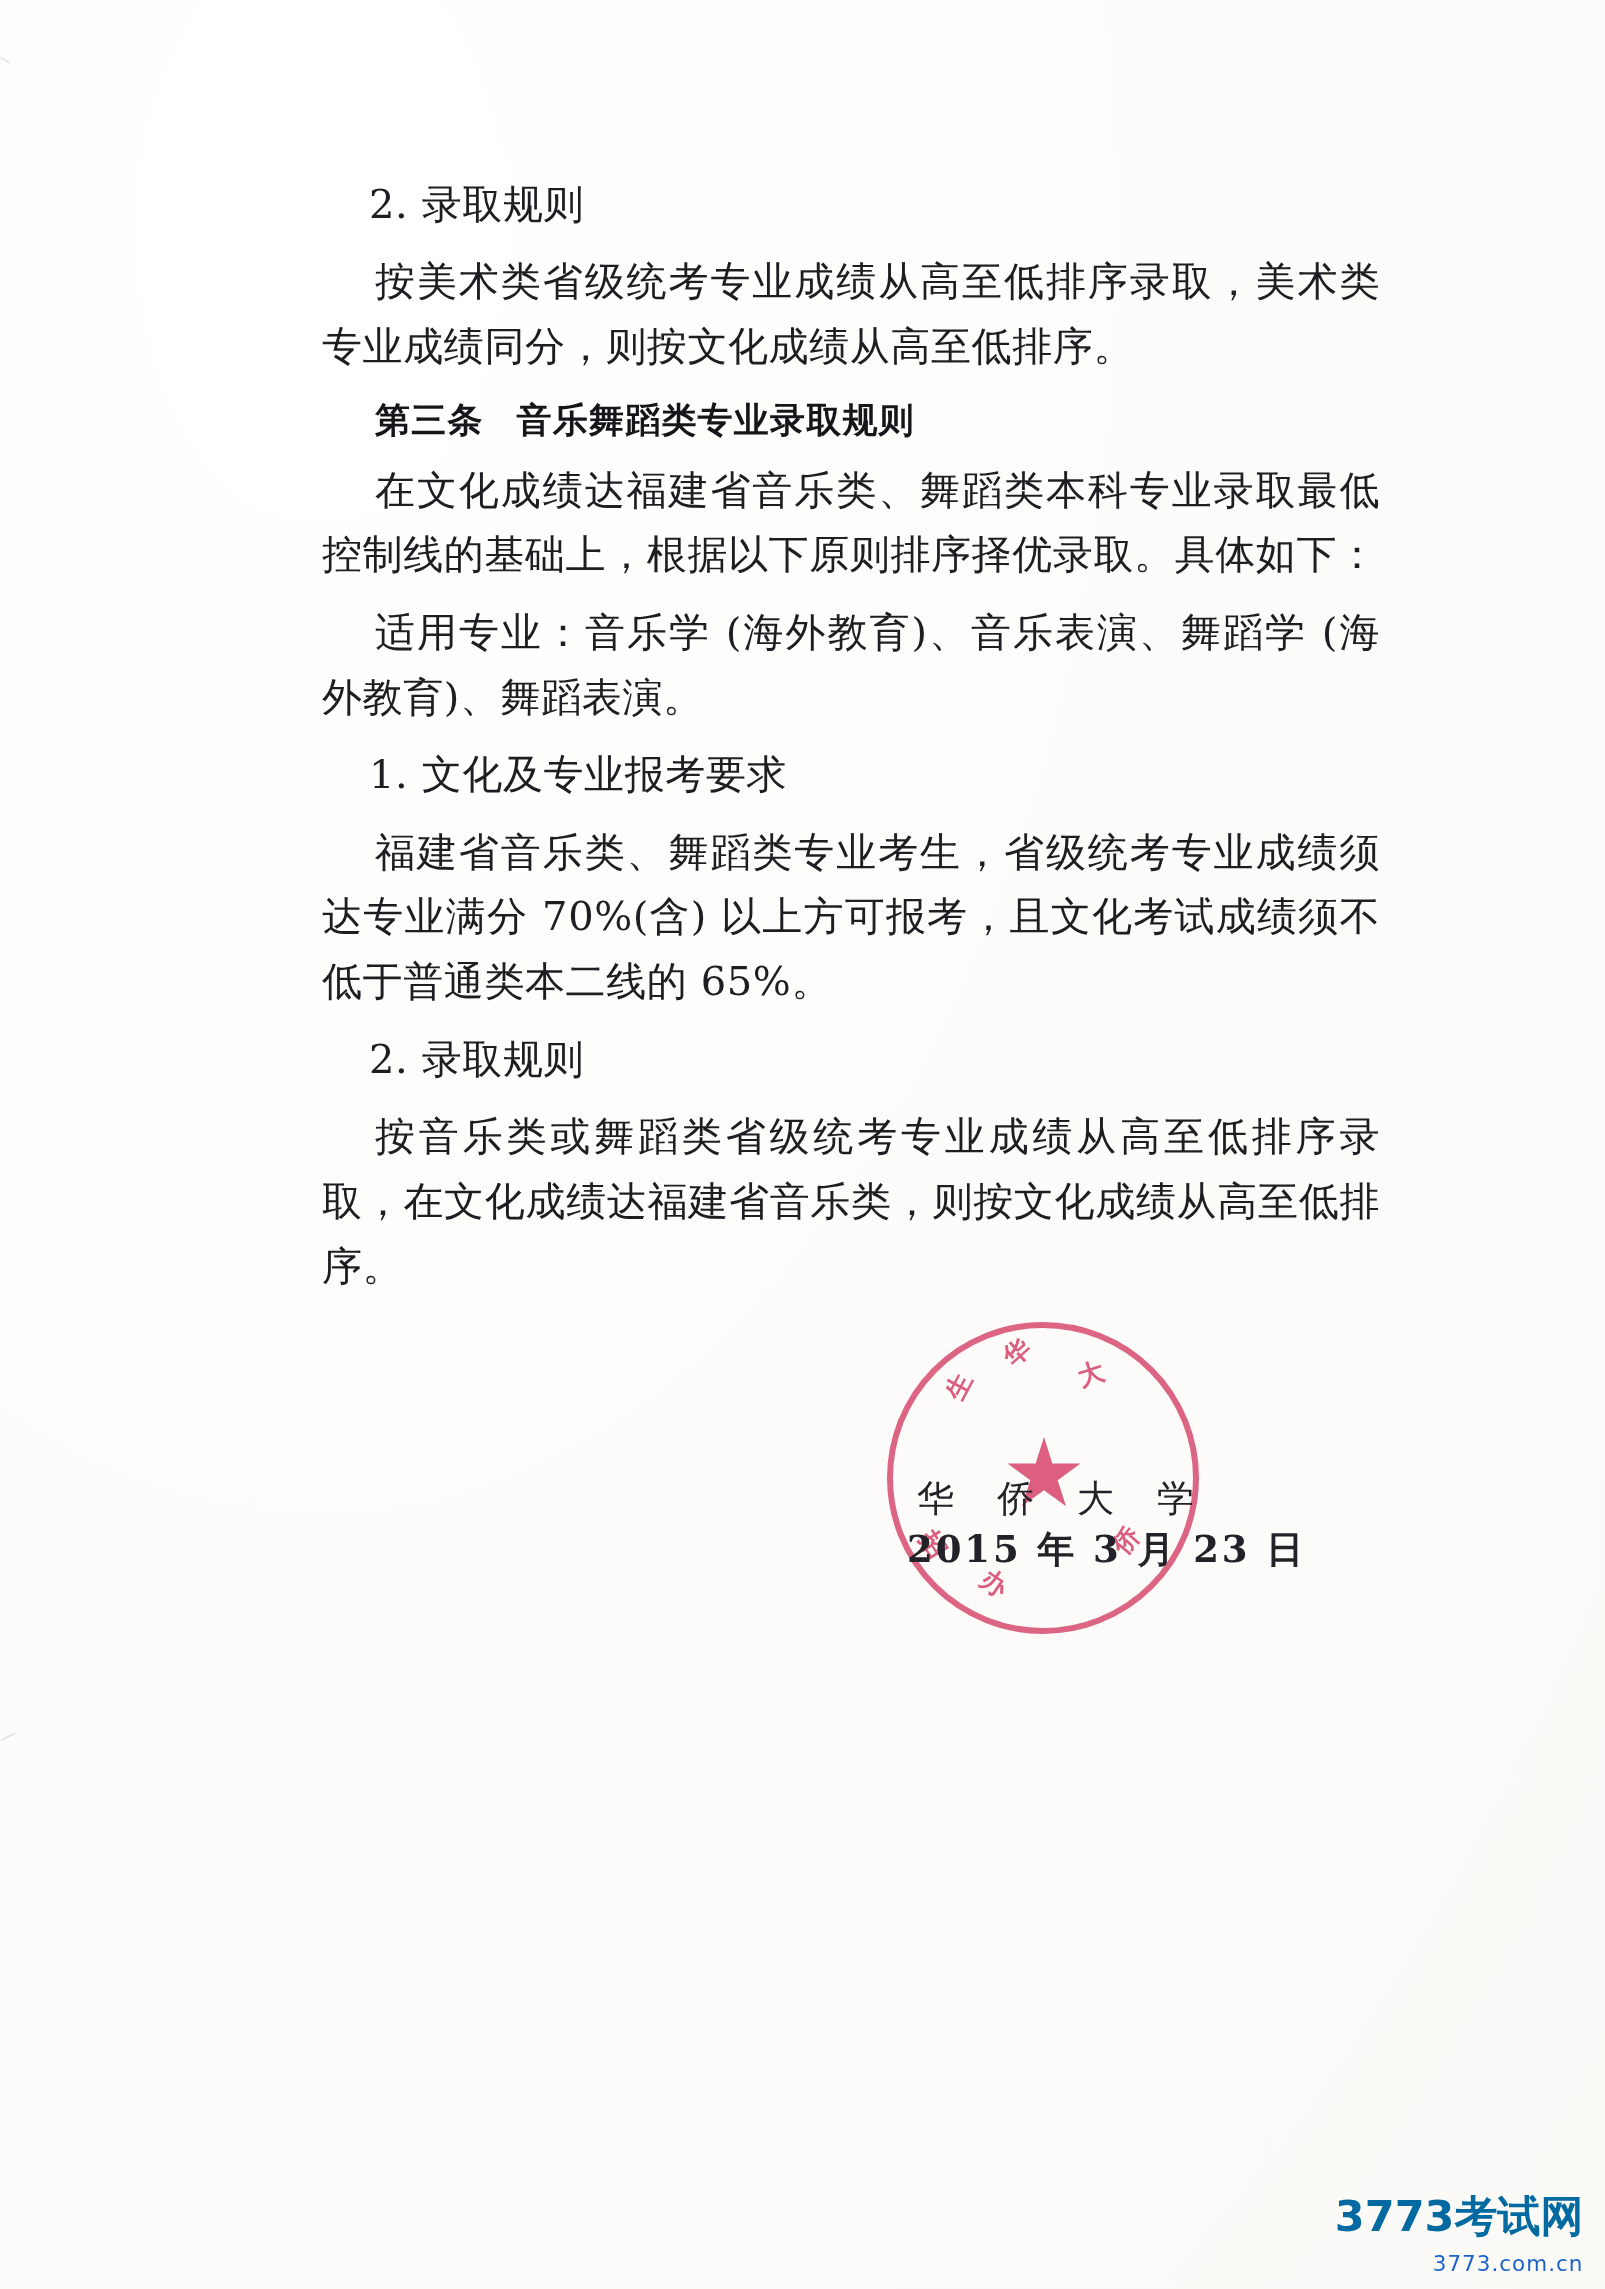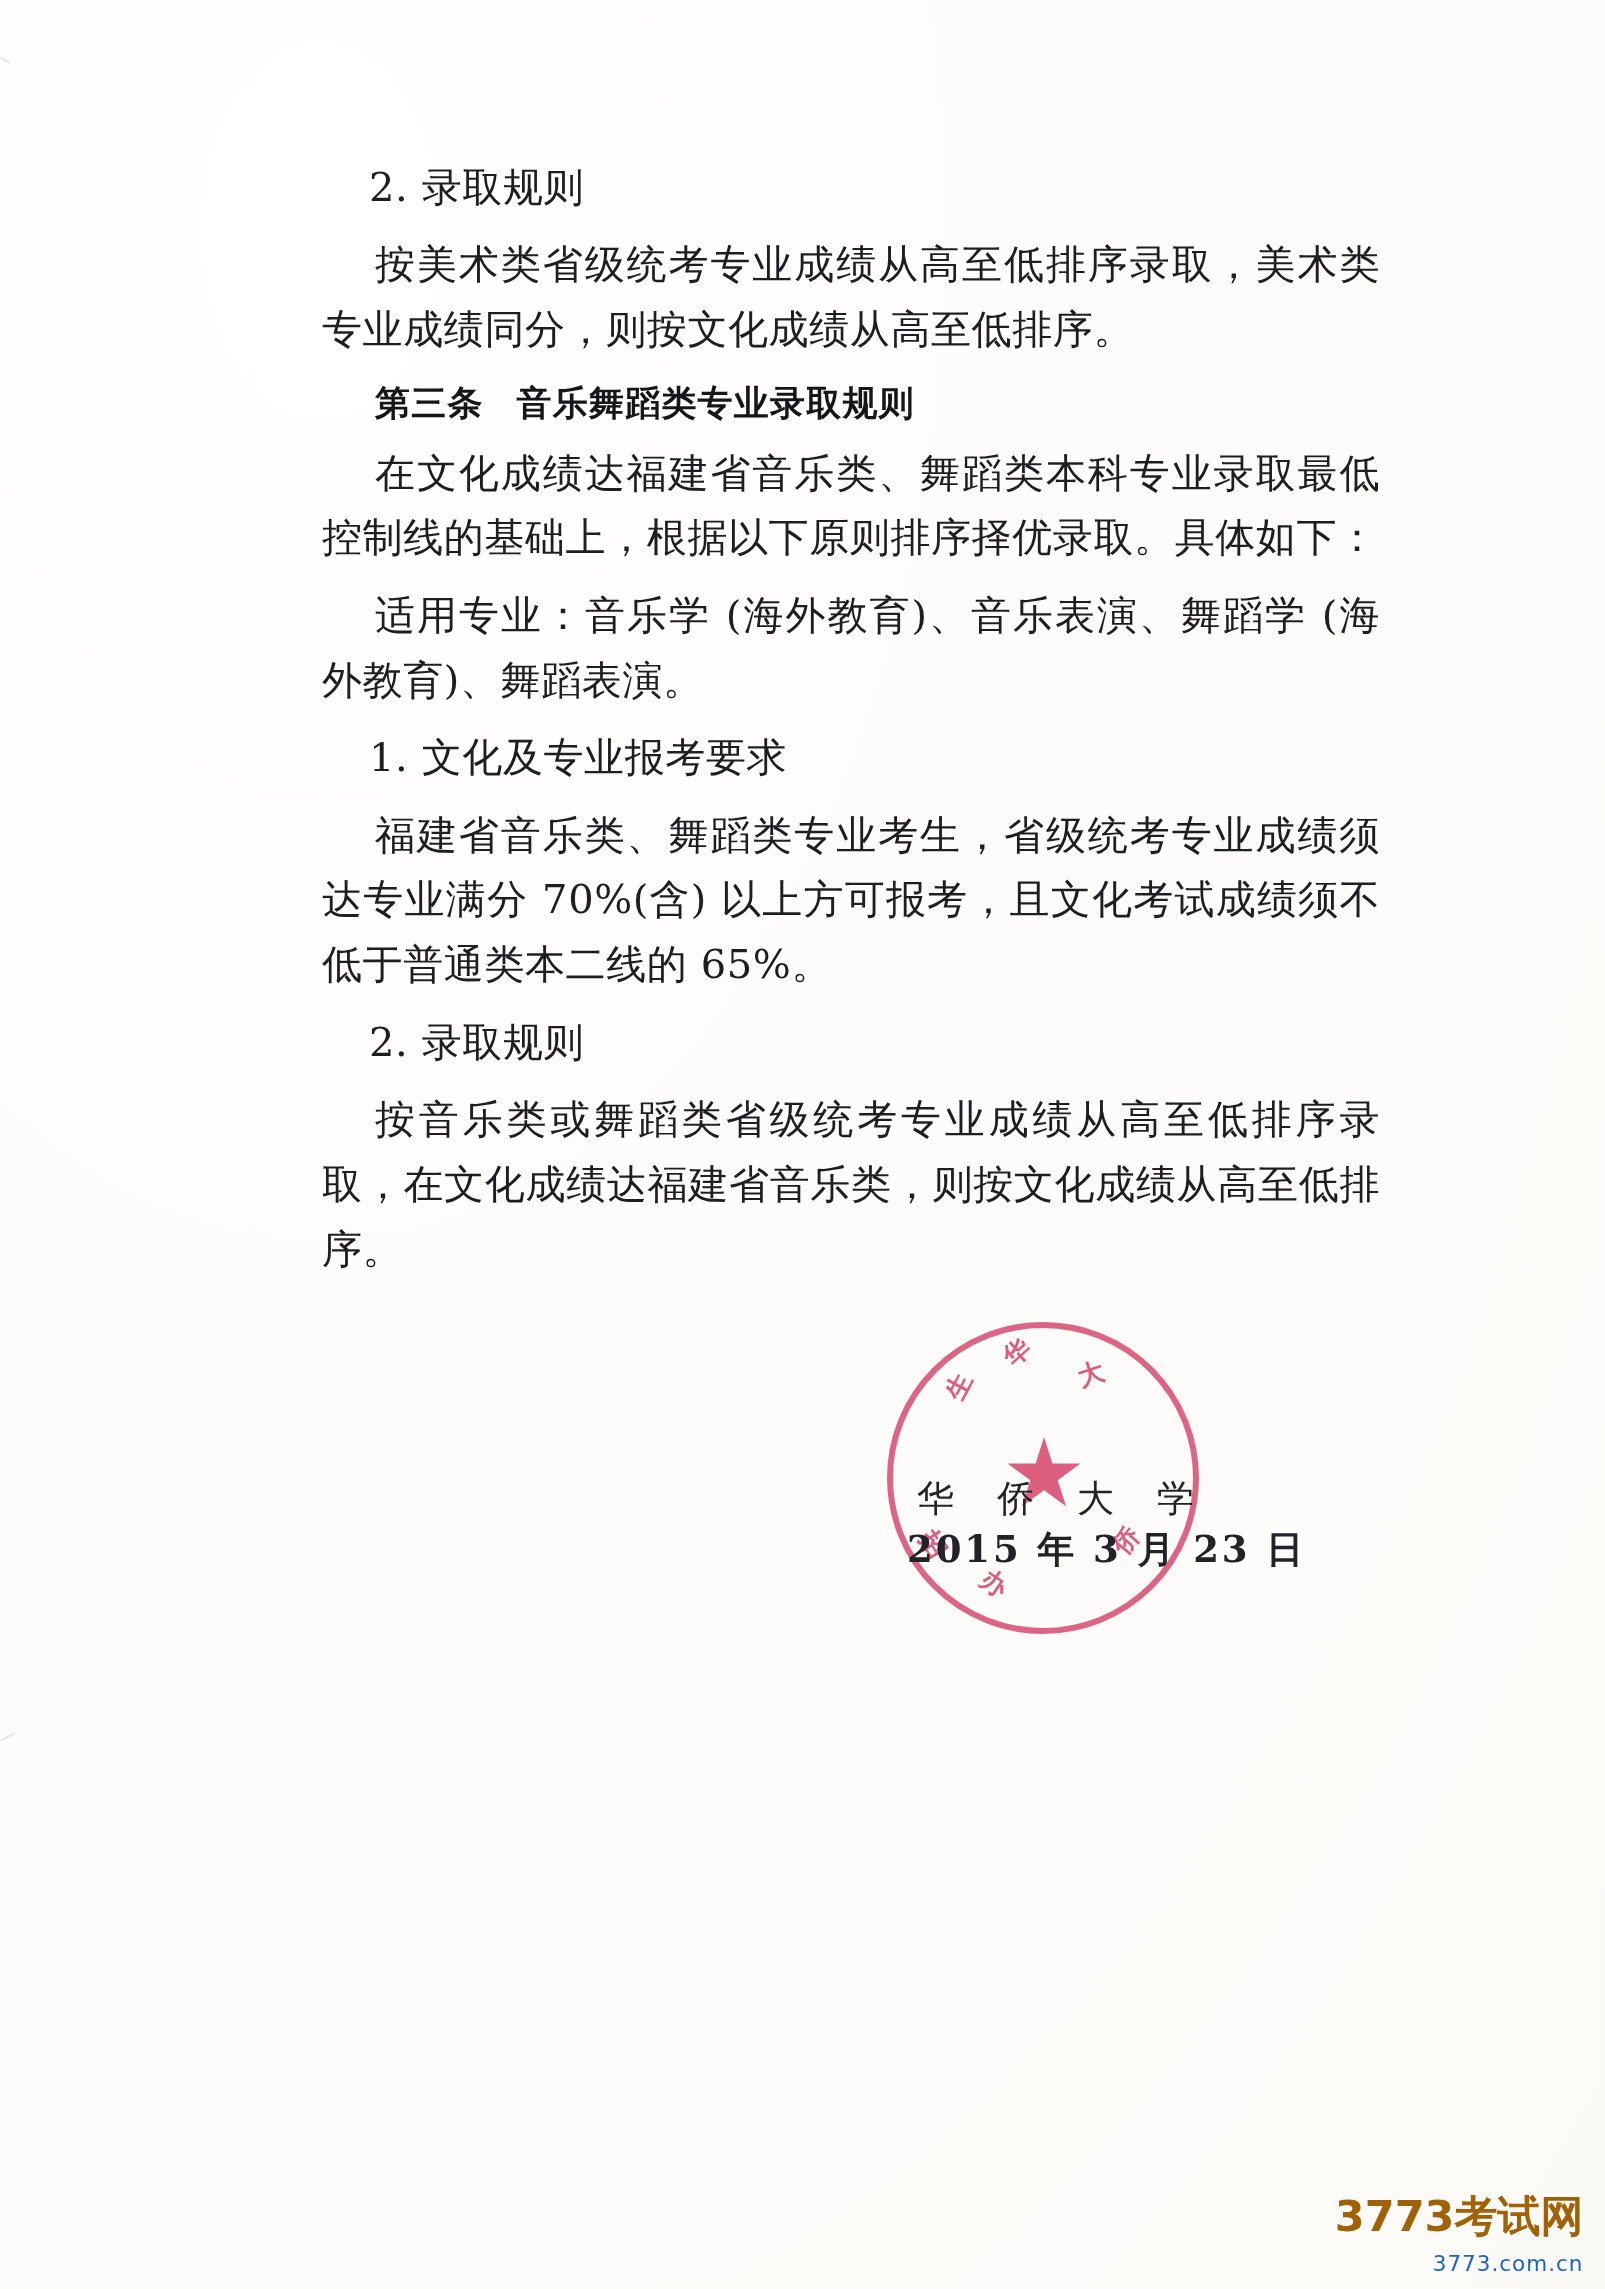--- a/index.html
+++ b/index.html
@@ -21,21 +21,21 @@
   .paper-tint {
     position: absolute;
     inset: 0;
     background:
       radial-gradient(ellipse at 20% 10%, #ffffff 0%, #fdfcfa 45%, #fbfaf7 100%);
     pointer-events: none;
   }
   .doc-body {
     position: absolute;
     left: 322px;
-    top: 155px;
+    top: 172px;
     width: 1058px;
   }
   .para {
     font-size: 40px;
     line-height: 1.62;
     color: #1d1d22;
     margin: 0 0 12.7px 0;
     text-align: justify;
     text-justify: inter-ideograph;
     letter-spacing: 0.6px;
@@ -131,21 +131,21 @@
   .watermark {
     position: absolute;
     right: 21.5px;
     bottom: 15.6px;
     text-align: right;
     line-height: 1;
   }
   .wm-main {
     font-size: 43px;
     font-weight: bold;
-    color: #a16207;
+    color: #0369a1;
     letter-spacing: 0px;
     font-family: "DejaVu Sans", sans-serif;
   }
   .wm-sub {
     margin-top: 15px;
     font-size: 21.5px;
     color: #1b63c8;
     font-family: "DejaVu Sans", sans-serif;
     letter-spacing: 1px;
   }

